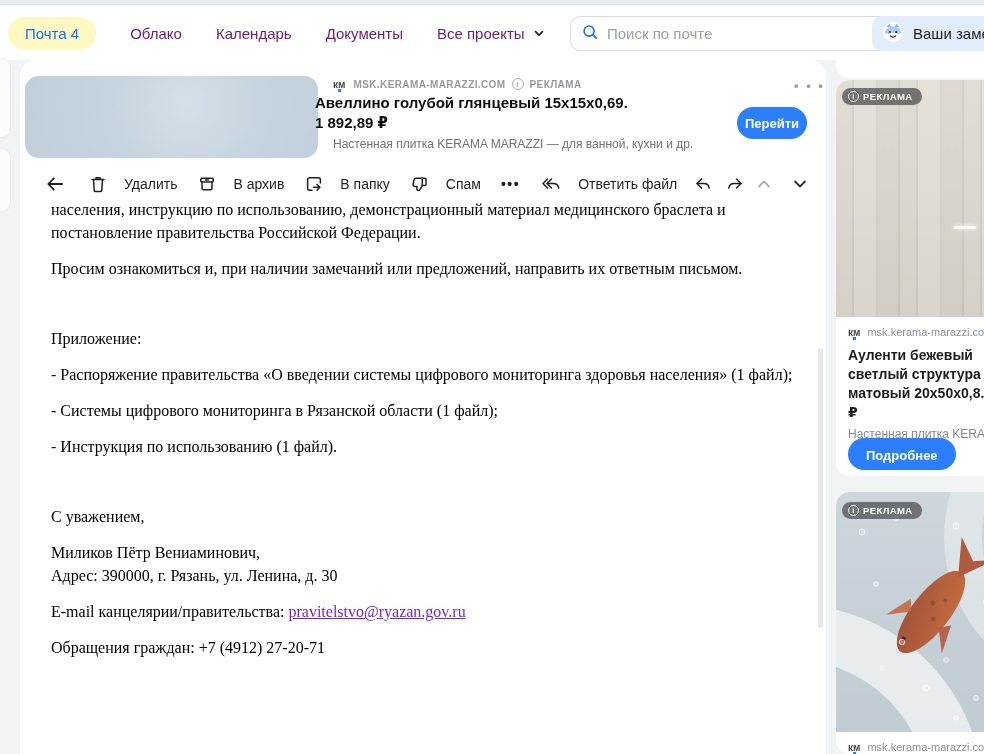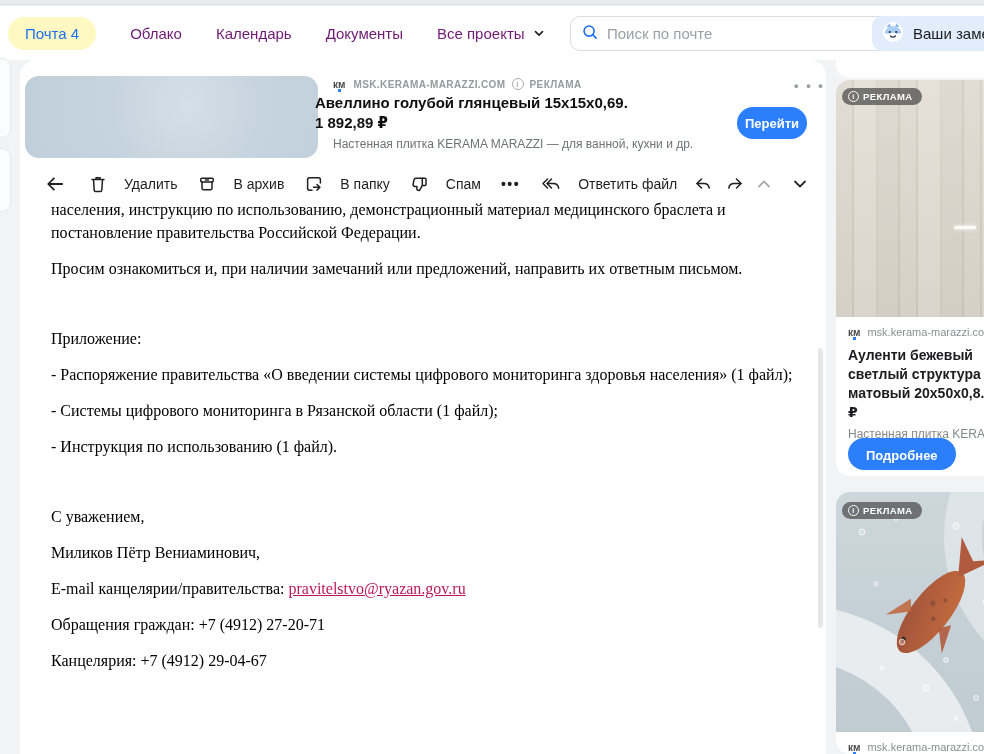--- a/index.html
+++ b/index.html
@@ -70,21 +70,21 @@
   .tb-spacer { flex:1; }
   .tb-dots { color:#1f1f21; font-weight:bold; letter-spacing:1.5px; cursor:pointer; }
 
   
   .mailbody {
     position:absolute; left:31px; top:138px; width:742px;
     font-family:"Liberation Serif","DejaVu Serif",serif; font-size:16px; line-height:23px; color:#000;
   }
   .mailbody p { margin:0 0 13px 0; }
   .mailbody .spacer { height:34px; }
-  .mailbody a { color:#be185d; text-decoration:underline;text-align:right; }
+  .mailbody a { color:#6d28d9; text-decoration:underline;text-align:right; }
   .line { display:block; }
 
   .scroll-thumb { left:798px; top:288px; width:5px; height:280px; background:#e7e7ea; border-radius:3px; }
 
   
   .widget-remnant { left:836px; top:56px; width:210px; height:22px; background:#fff; border-radius:0 0 14px 14px; }
 
   .adcard { position:absolute; left:836px; width:212px; background:#fff; border-radius:14px; overflow:hidden; }
   .adcard1 { top:80px; height:396px; }
   .adcard2 { top:492px; height:262px; }
@@ -267,26 +267,26 @@
       <p>Просим ознакомиться и, при наличии замечаний или предложений, направить их ответным письмом.</p>
       <div class="spacer"></div>
       <p>Приложение:</p>
       <p>- Распоряжение правительства «О введении системы цифрового мониторинга здоровья населения» (1 файл);</p>
       <p>- Системы цифрового мониторинга в Рязанской области (1 файл);</p>
       <p>- Инструкция по использованию (1 файл).</p>
       <div class="spacer"></div>
       <p>С уважением,</p>
       <p>
         <span class="line">Миликов Пётр Вениаминович,</span>
+        <span class="line">Адрес: 390000, г. Рязань, ул. Ленина, д. 30</span>
       </p>
       <p>
         <span>E-mail канцелярии/правительства: </span><a href="#">pravitelstvo@ryazan.gov.ru</a>
       </p>
       <p>Обращения граждан: +7 (4912) 27-20-71</p>
-      <p>Канцелярия: +7 (4912) 29-04-67</p>
     </div>
 
     <div class="abs scroll-thumb"></div>
   </div>
 
   <div class="abs widget-remnant"></div>
 
   <div class="adcard adcard1">
     <div class="ad-img1">
       <div class="hl-dash"></div>

